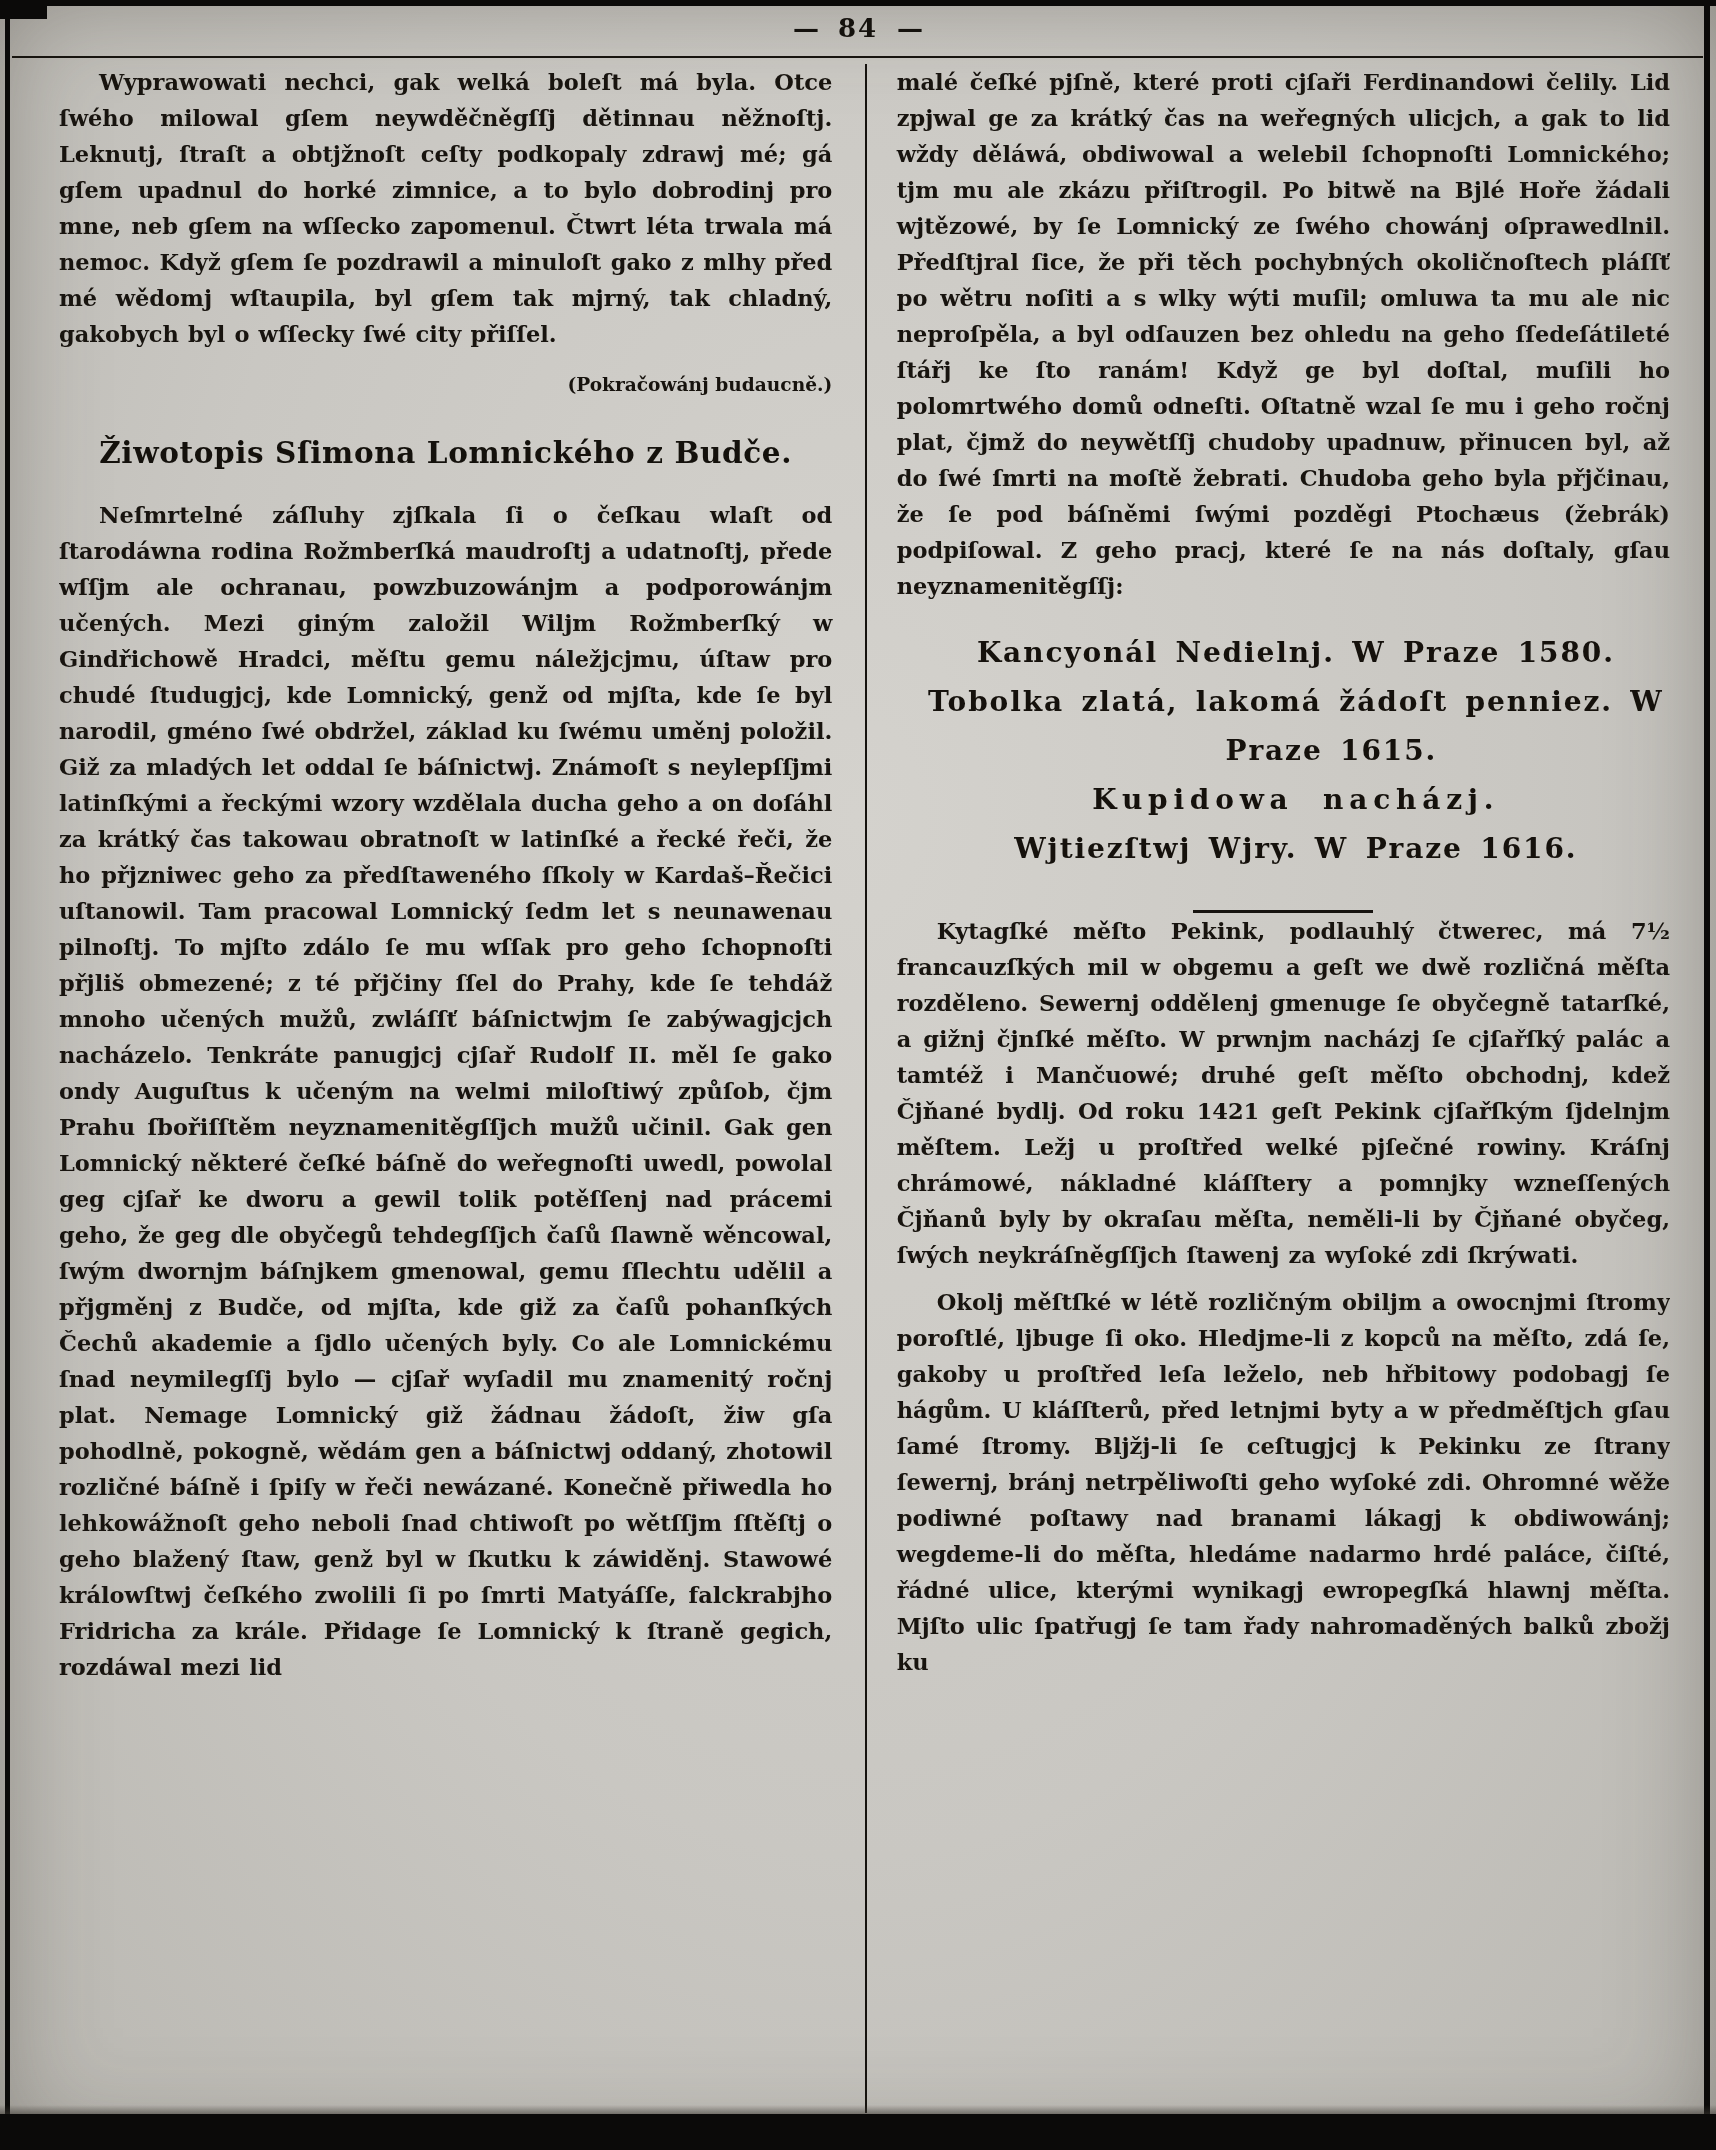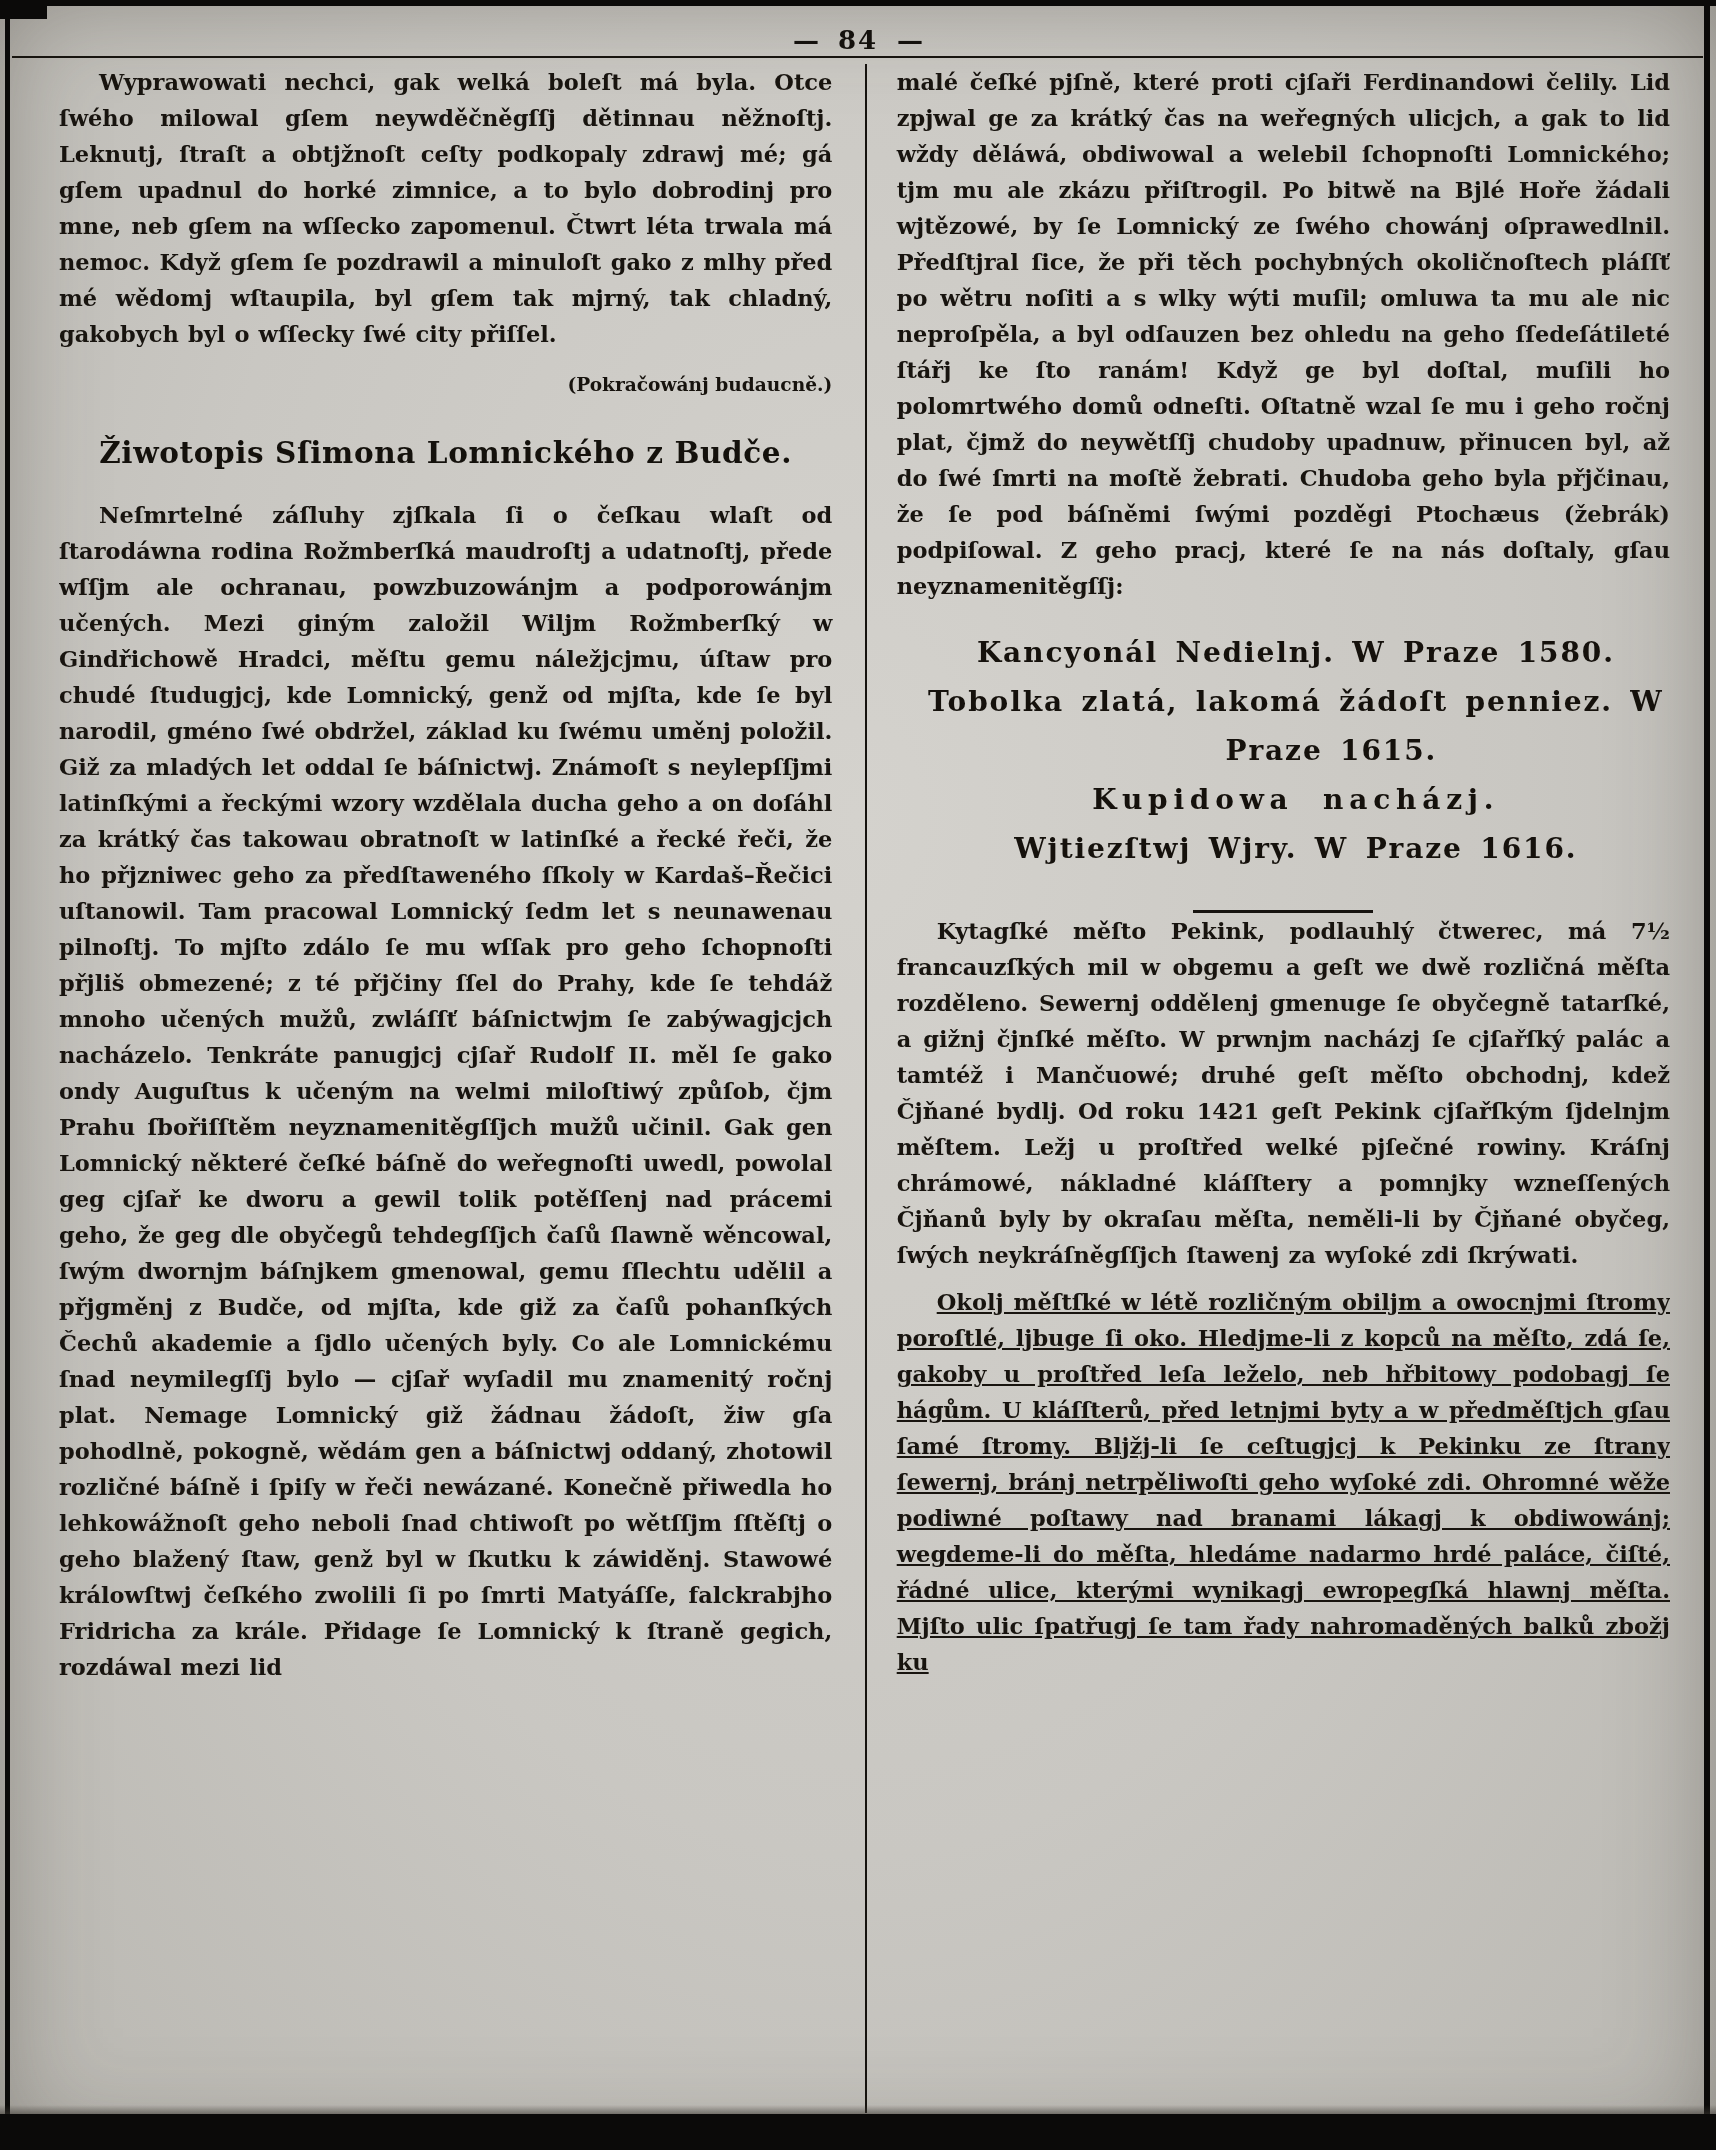--- a/index.html
+++ b/index.html
@@ -21,21 +21,21 @@
   .edge { position:absolute; background:#0b0a09; }
   .edge-top { top:0; left:0; right:0; height:5.8px; }
   .edge-top-corner { top:0; left:0; width:47px; height:19px; background:#0b0a09; }
   .edge-left { top:0; bottom:0; left:4.5px; width:5.1px; }
   .edge-right { top:0; bottom:0; right:5.8px; width:5.8px; }
   .edge-bottom { bottom:0; left:0; right:0; height:37px; }
   .edge-bottom-shadow { position:absolute; bottom:37px; left:0; right:0; height:9px;
     background:linear-gradient(rgba(90,85,76,0), rgba(60,56,50,0.55)); }
 
   .page-header {
-    position:absolute; top:25px; left:0; right:0;
+    position:absolute; top:13px; left:0; right:0;
     text-align:center;
     font-size:26px; font-weight:bold;
     color:#14110d;
   }
   .page-header .dash { margin:0 19px; font-weight:bold; }
   .page-header .pagenum { letter-spacing:1.9px; }
 
   .header-rule {
     position:absolute; top:56px; left:11.5px; right:13px; height:1.9px;
     background:#17140f;
@@ -56,21 +56,21 @@
 
   .body-par {
     font-size:22.5px;
     line-height:1.6;
     font-weight:700;
     text-align:justify;
     color:#18140f;
     word-spacing:1.3px;
   }
   .indent { text-indent:40px; }
-  .par-gap { margin-top:11.5px;text-decoration:underline; }
+  .par-gap { margin-top:11.5px; }
 
   .cont-note {
     text-align:right;
     font-size:18.6px;
     font-weight:700;
     margin-top:22px;
   }
 
   .article-title {
     text-align:center;

